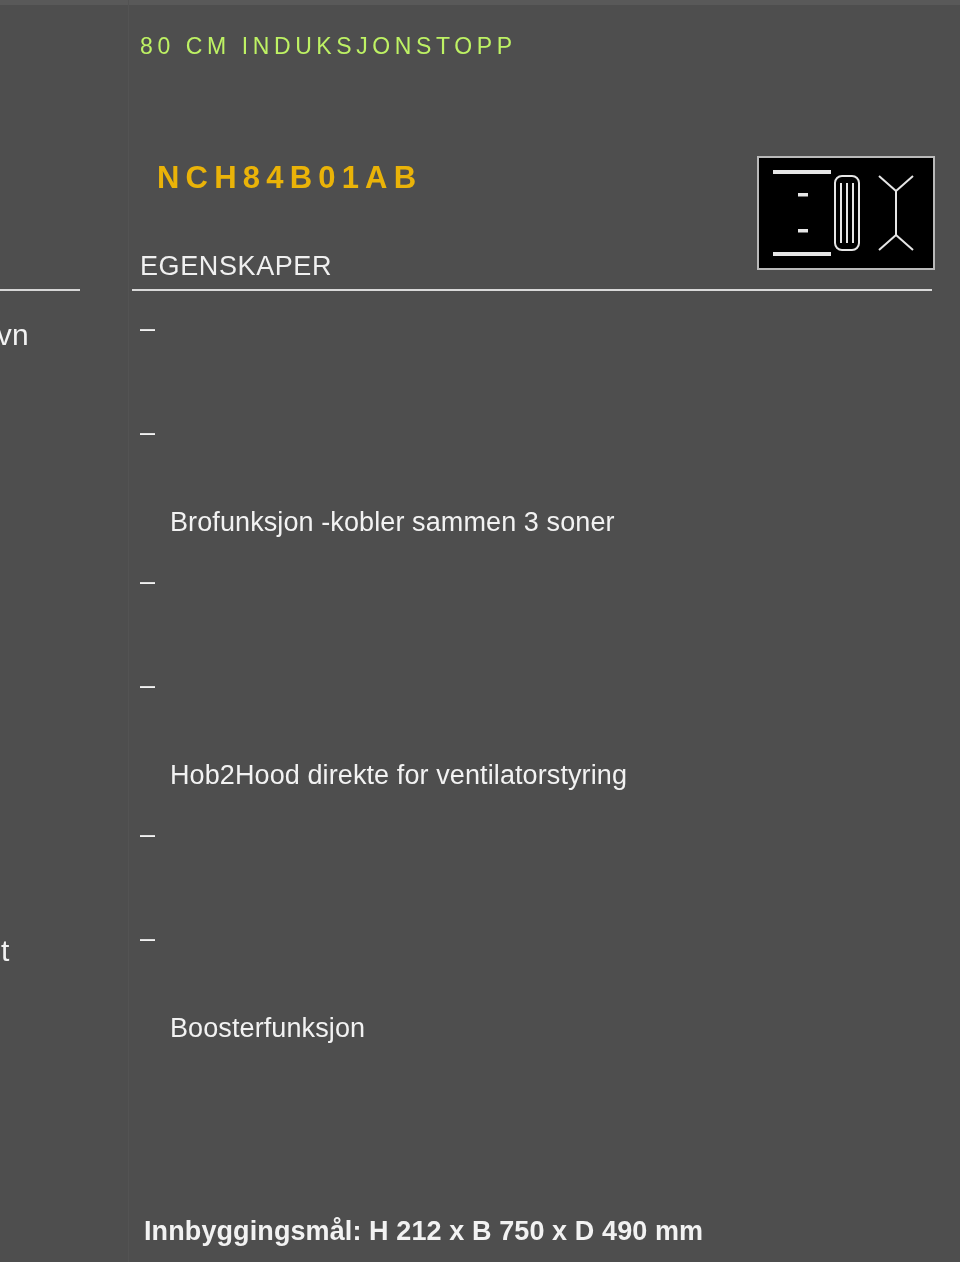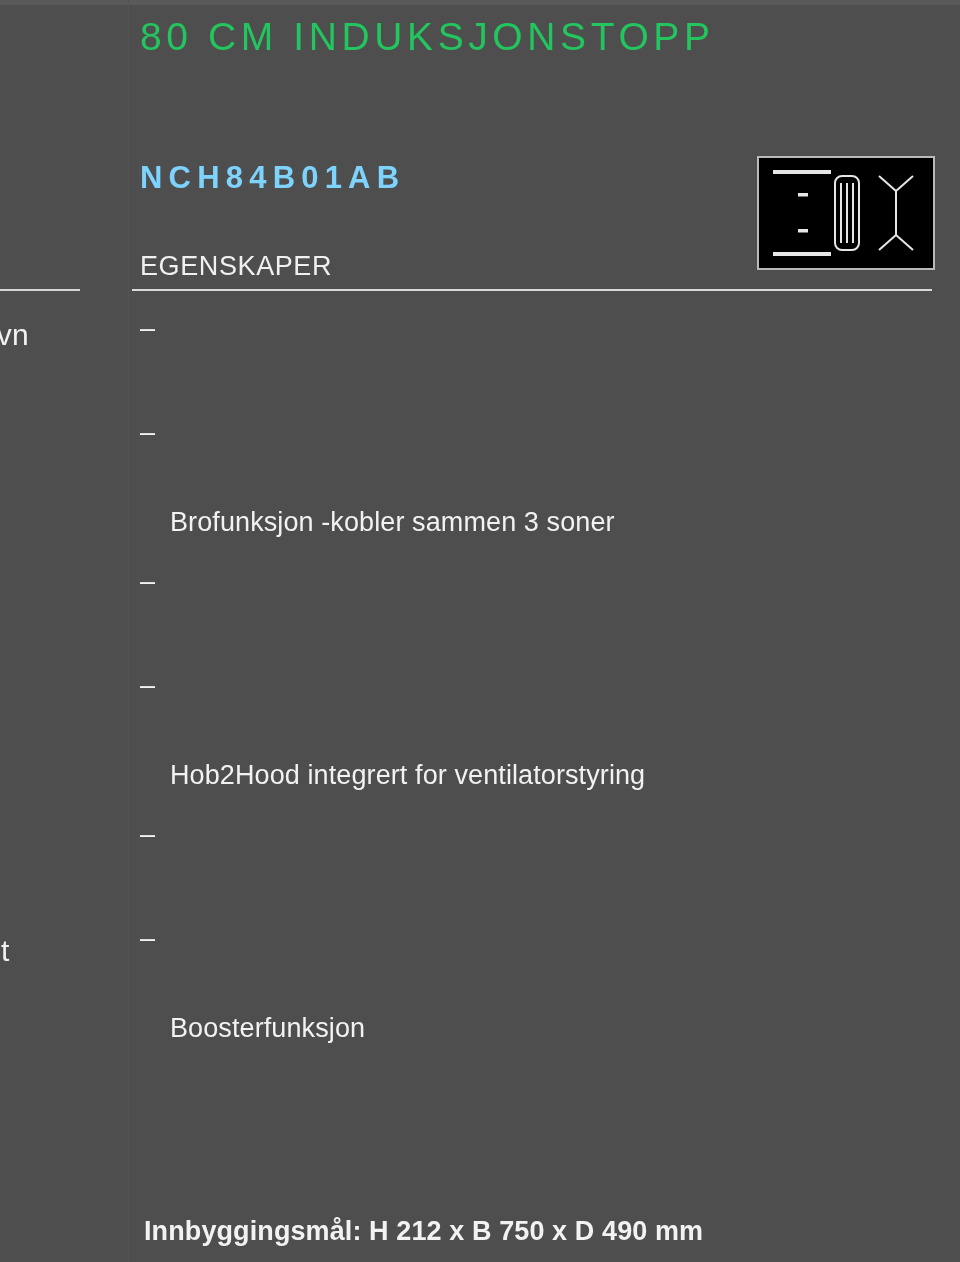--- a/index.html
+++ b/index.html
@@ -69,38 +69,38 @@
     position: absolute;
     left: 140px;
     top: 0;
     width: 800px;
     height: 1262px;
   }
 
   .title {
     position: absolute;
     left: 0;
-    top: 12px;
+    top: 22px;
     width: 760px;
-    font-size: 39px;
+    font-size: 23px;
     font-weight: 400;
     letter-spacing: 4.6px;
     line-height: 49px;
-    color: #22c55e;
+    color: #bef264;
   }
   .title .line { display: block; }
 
   .model {
     position: absolute;
-    left: 0;
+    left: 17px;
     top: 160px;
     font-size: 31px;
     font-weight: 700;
     letter-spacing: 6.2px;
-    color: #7dd3fc;
+    color: #eab308;
   }
 
   .section-head {
     position: absolute;
     left: 0;
     top: 251px;
     font-size: 27px;
     font-weight: 400;
     letter-spacing: 0.6px;
     color: #f0f0f0;
@@ -219,21 +219,21 @@
     </div>
     <div class="feature">
       <span class="dash">–</span>
       <span>Brofunksjon -kobler sammen 3 soner</span>
     </div>
     <div class="feature">
       <span class="dash">–</span>
     </div>
     <div class="feature">
       <span class="dash">–</span>
-      <span>Hob2Hood integrert for ventilatorstyring</span>
+      <span>Hob2Hood direkte for ventilatorstyring</span>
     </div>
     <div class="feature">
       <span class="dash">–</span>
     </div>
     <div class="feature">
       <span class="dash">–</span>
       <span>Boosterfunksjon</span>
     </div>
 
   </div>

